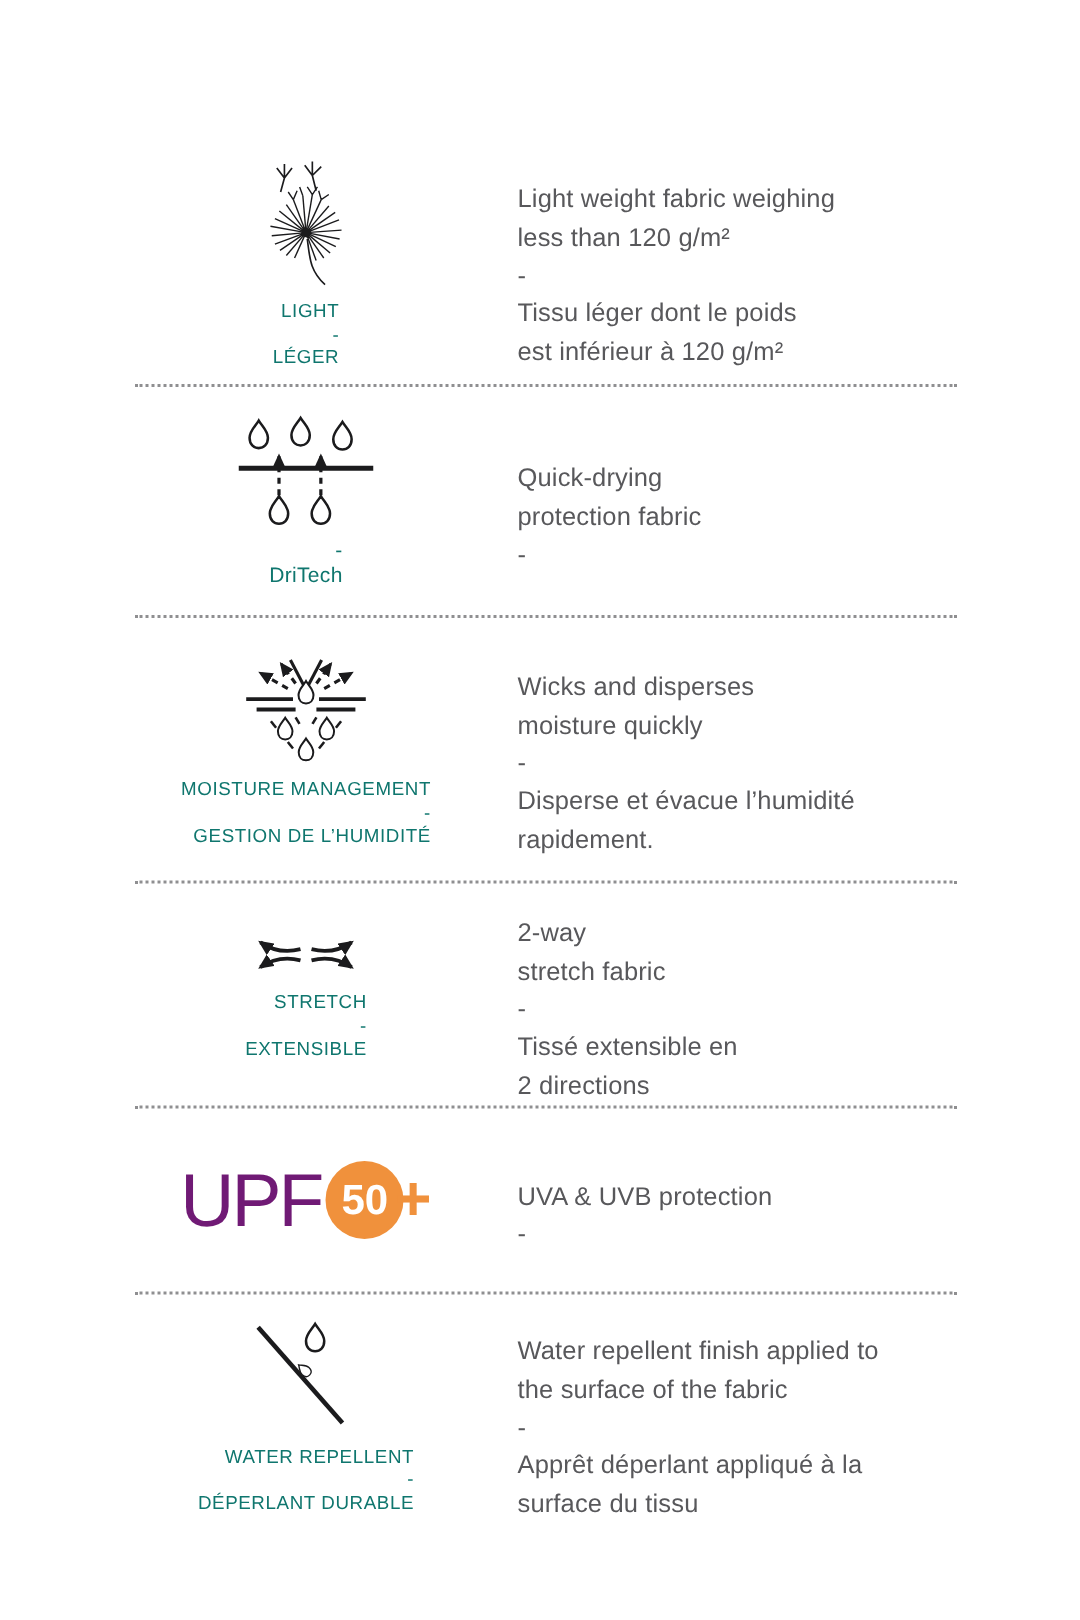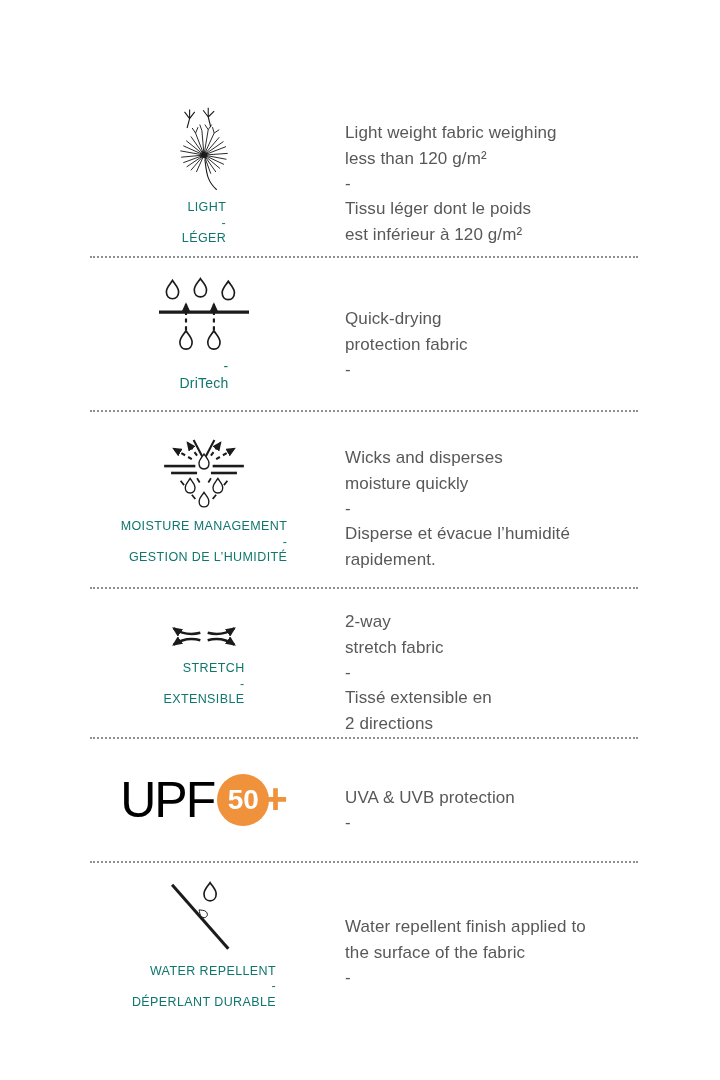--- a/index.html
+++ b/index.html
@@ -35,21 +35,21 @@
     font-size:12.5px;line-height:1.25;letter-spacing:.4px;color:#0f766e;
   }
   .icon-label.tight{margin-top:2px;}
   .icon-label.mixed{font-size:14px;letter-spacing:.2px;}
   svg{display:block;}
   .ln{stroke:#1b1b1d;fill:none;}
   .drop-use{fill:#ffffff;stroke:#1b1b1d;stroke-width:2.2;}
   
   .upf-logo{display:flex;align-items:center;}
   .upf-text{
-    font-size:50px;font-weight:400;color:#000000;letter-spacing:-2px;line-height:1;
+    font-size:50px;font-weight:400;color:#701a75;letter-spacing:-2px;line-height:1;
   }
   .upf-badge{
     width:52px;height:52px;border-radius:50%;background:#f0913c;
     color:#ffffff;font-size:28px;font-weight:700;
     display:inline-flex;align-items:center;justify-content:center;
     margin-left:3px;line-height:1;
   }
   .upf-plus{
     color:#f0913c;font-size:42px;font-weight:600;line-height:1;
     margin-left:-6px;transform:translateY(-1px);
@@ -227,16 +227,18 @@
         <use href="#drop" class="drop-use" transform="translate(48,51) rotate(-48) scale(0.55)"></use>
       </svg>
       <div class="icon-label">WATER REPELLENT
 -
 DÉPERLANT DURABLE</div>
     </div>
     <div class="text-col">
       <p class="txt">Water repellent finish applied to
 the surface of the fabric</p>
       <p class="txt dash">-</p>
+      <p class="txt">Apprêt déperlant appliqué à la
+surface du tissu</p>
     </div>
   </section>
 
 </div>
 
 </body></html>

